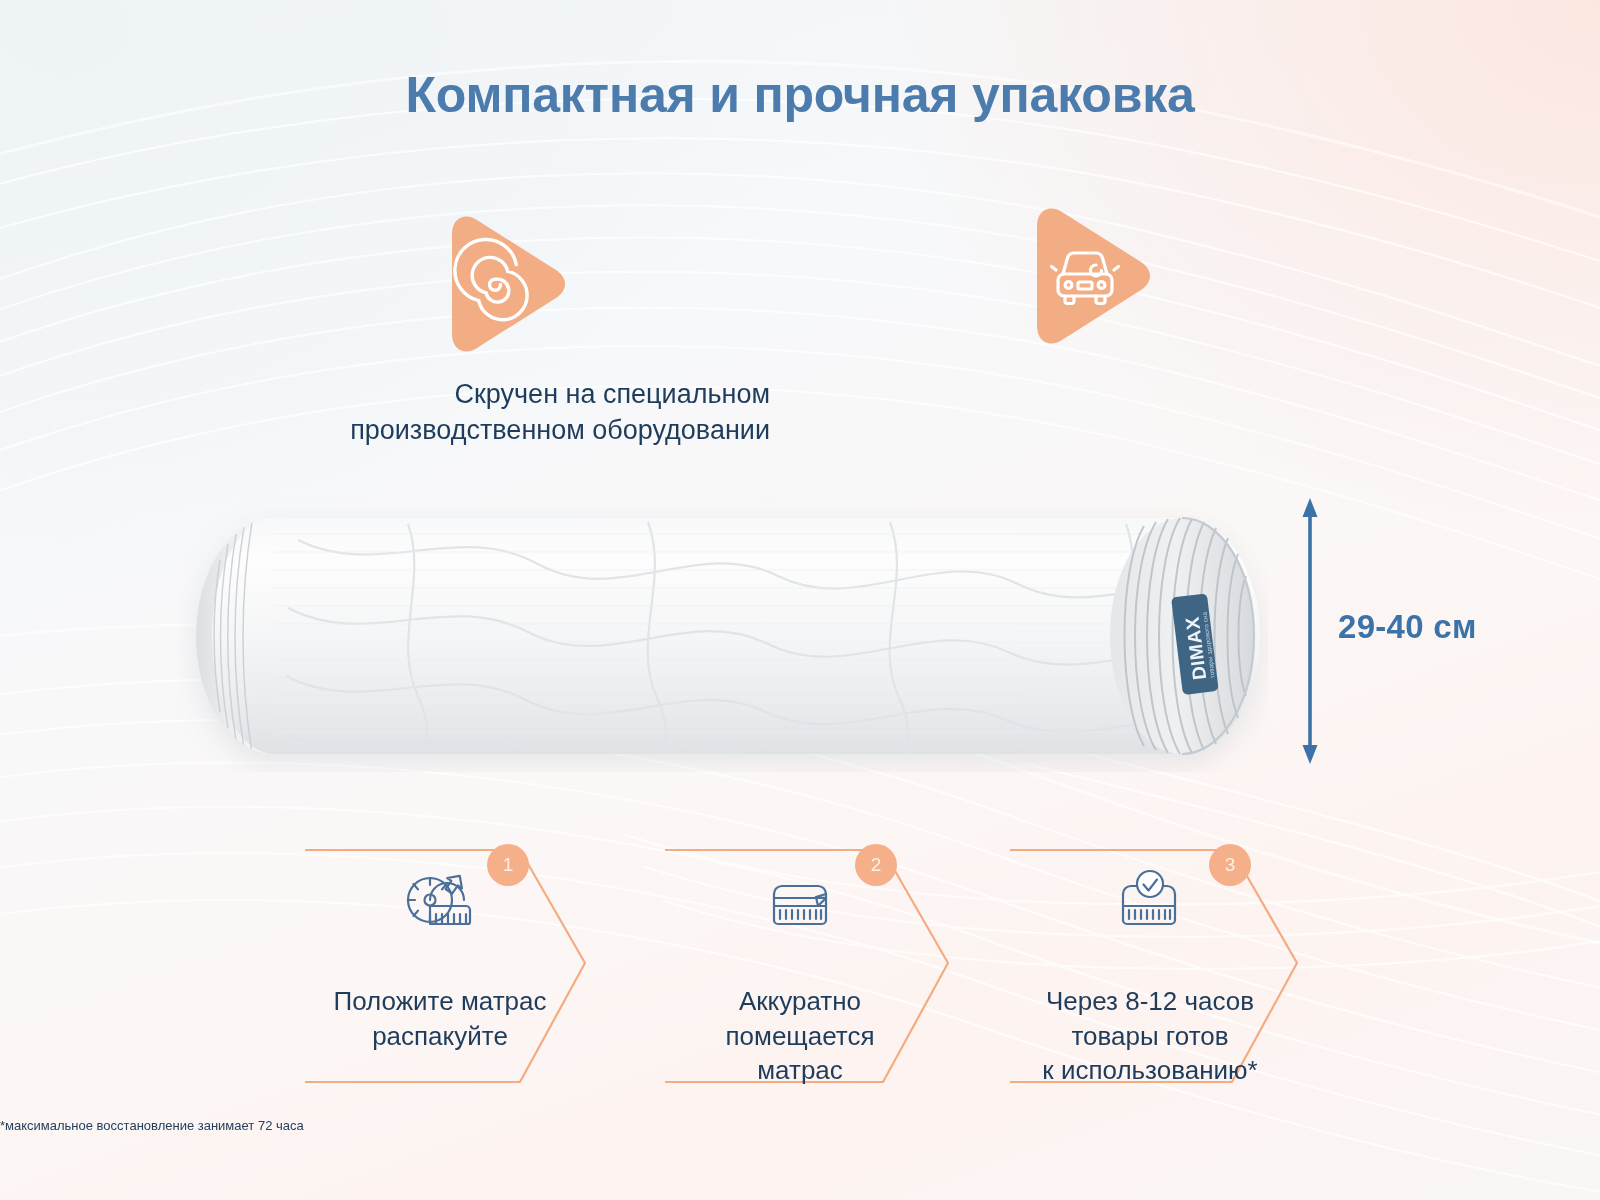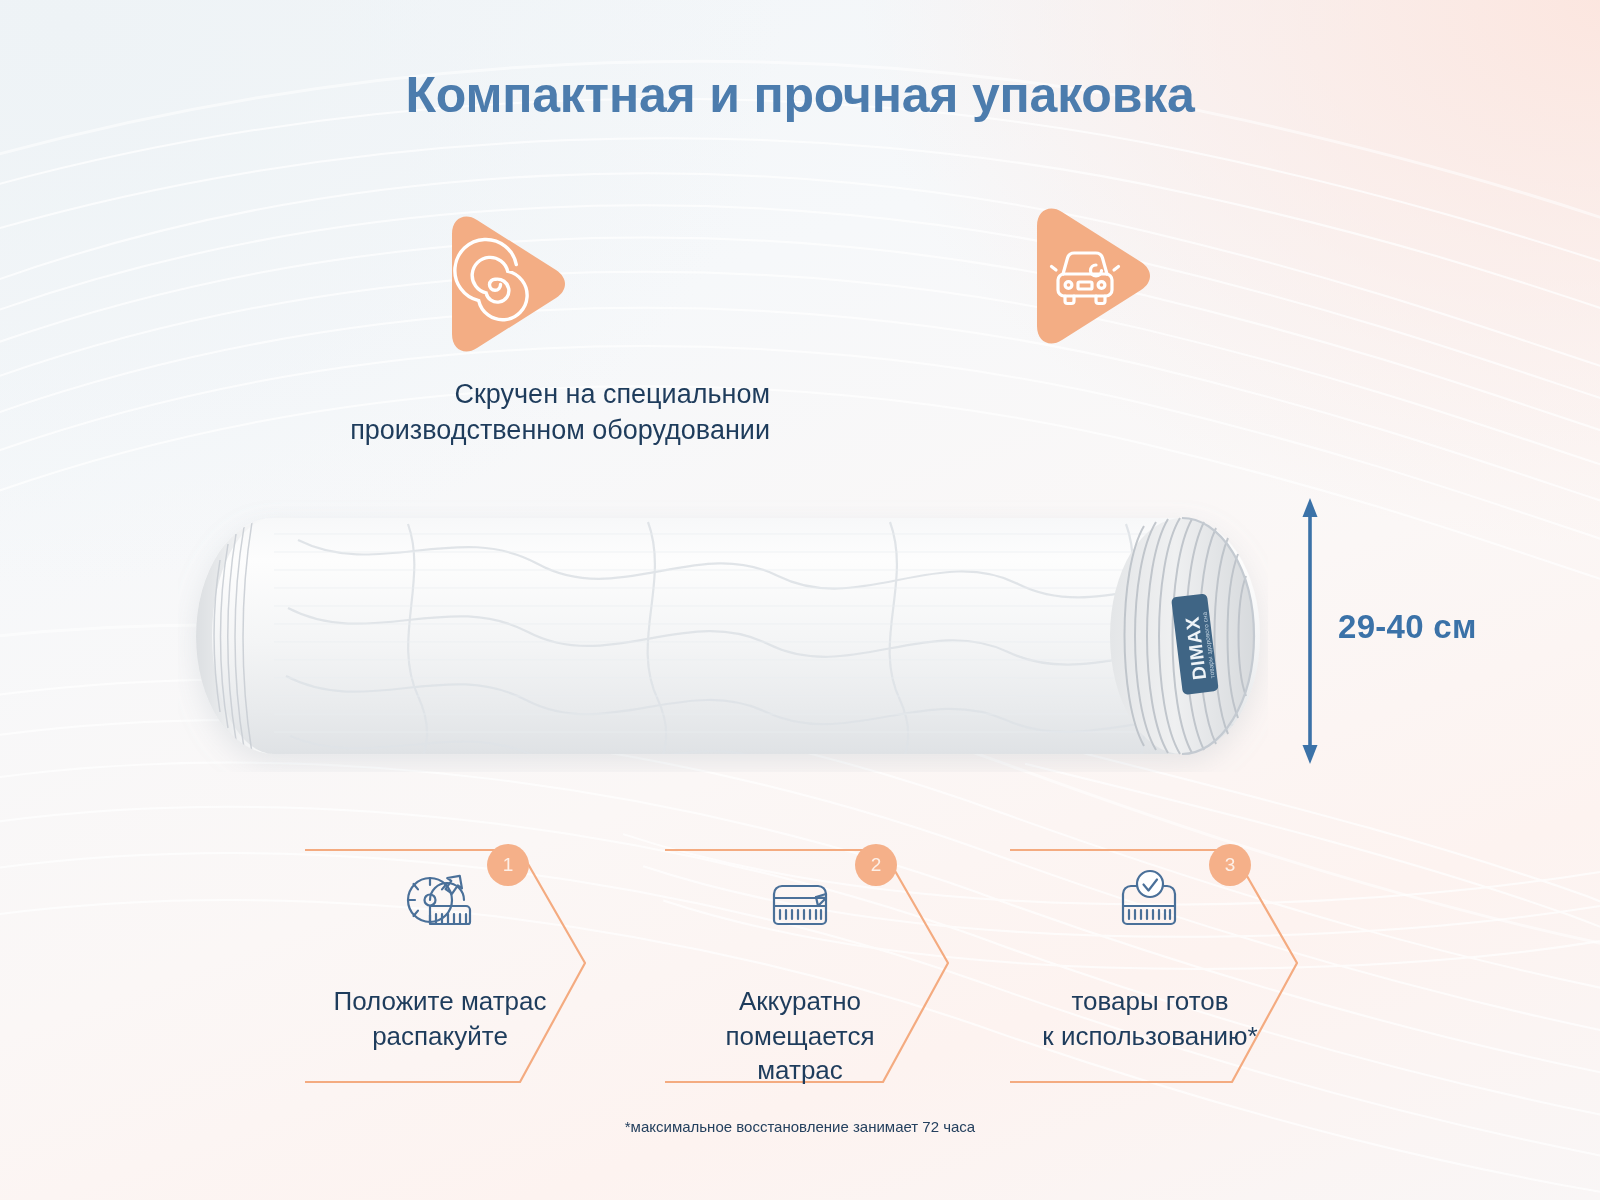--- a/index.html
+++ b/index.html
@@ -165,22 +165,22 @@
     margin-top: 36px;
   }
   .step-3 .step-text { width: 300px; }
 
   
   .footnote {
     position: absolute;
     left: 0;
     top: 1118px;
     width: 1600px;
-    text-align: center;
-    font-size: 15px;
+    text-align: left;
+    font-size: 13px;
     color: #24405e;
   }
 </style>
 </head>
 <body>
 
 <div id="stage">
 
   <svg class="bg-waves" viewBox="0 0 1600 1200" preserveAspectRatio="none">
     <g fill="none" stroke="#ffffff" stroke-width="2" opacity="0.75">
@@ -417,20 +417,21 @@
           <g fill="none" stroke="#4a7099" stroke-width="2.2" stroke-linecap="round" stroke-linejoin="round">
             <path d="M10 28 a8 8 0 0 1 8 -8 h36 a8 8 0 0 1 8 8 v12 H10 z"></path>
             <path d="M10 40 h52 v14 a4 4 0 0 1 -4 4 H14 a4 4 0 0 1 -4 -4 z"></path>
             <path d="M16 44 v9 M22 44 v9 M28 44 v9 M34 44 v9 M40 44 v9 M46 44 v9 M52 44 v9 M57 44 v9"></path>
             <circle cx="37" cy="18" r="13" fill="#ffffff"></circle>
             <path d="M30.5 18.5 l5 6 l8.5 -11"></path>
           </g>
         </svg>
       </div>
       <div class="step-text">
+        <div>Через 8-12 часов</div>
         <div>товары готов</div>
         <div>к использованию*</div>
       </div>
     </div>
 
   </div>
 
   <div class="footnote">*максимальное восстановление занимает 72 часа</div>
 
 </div>

